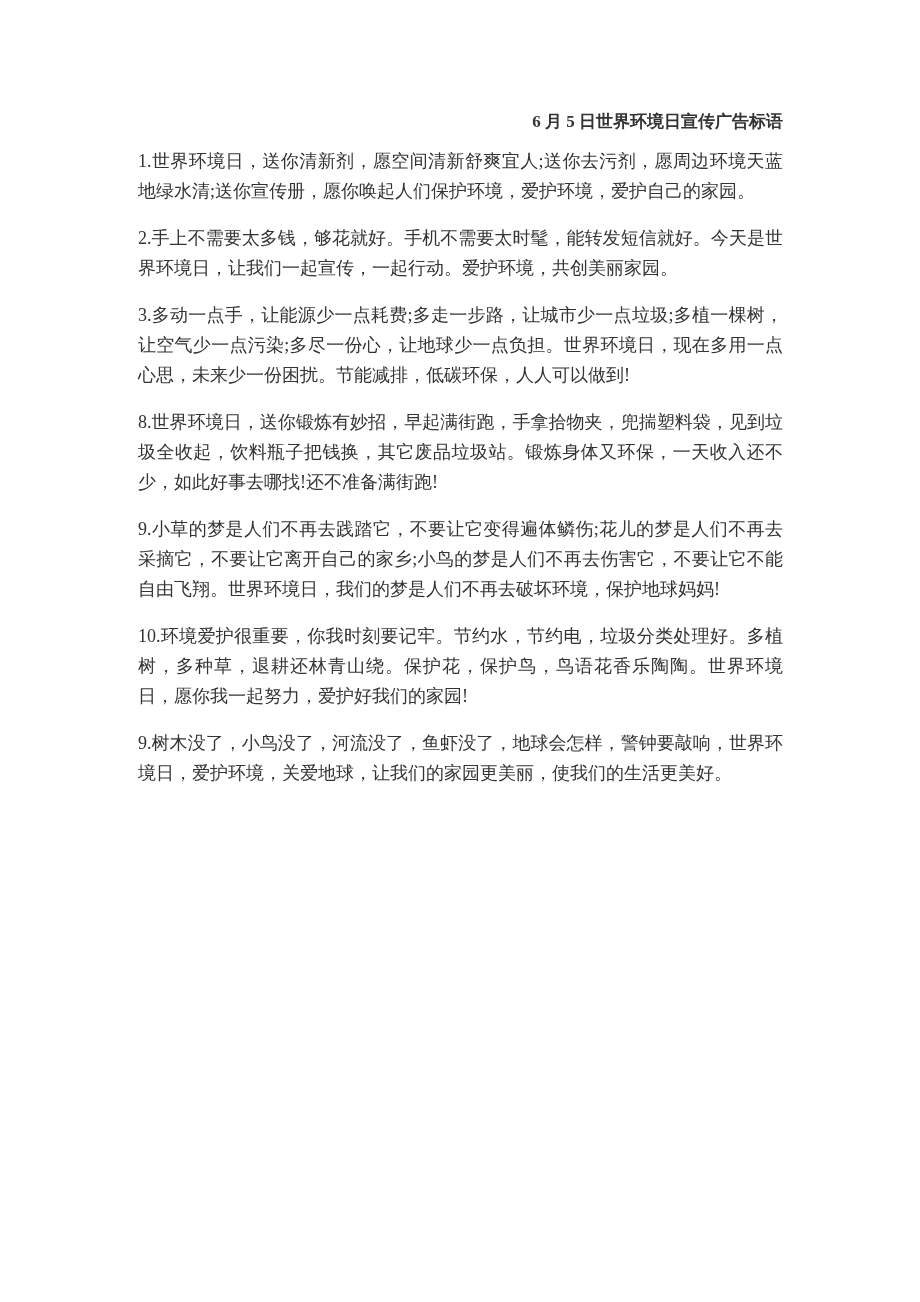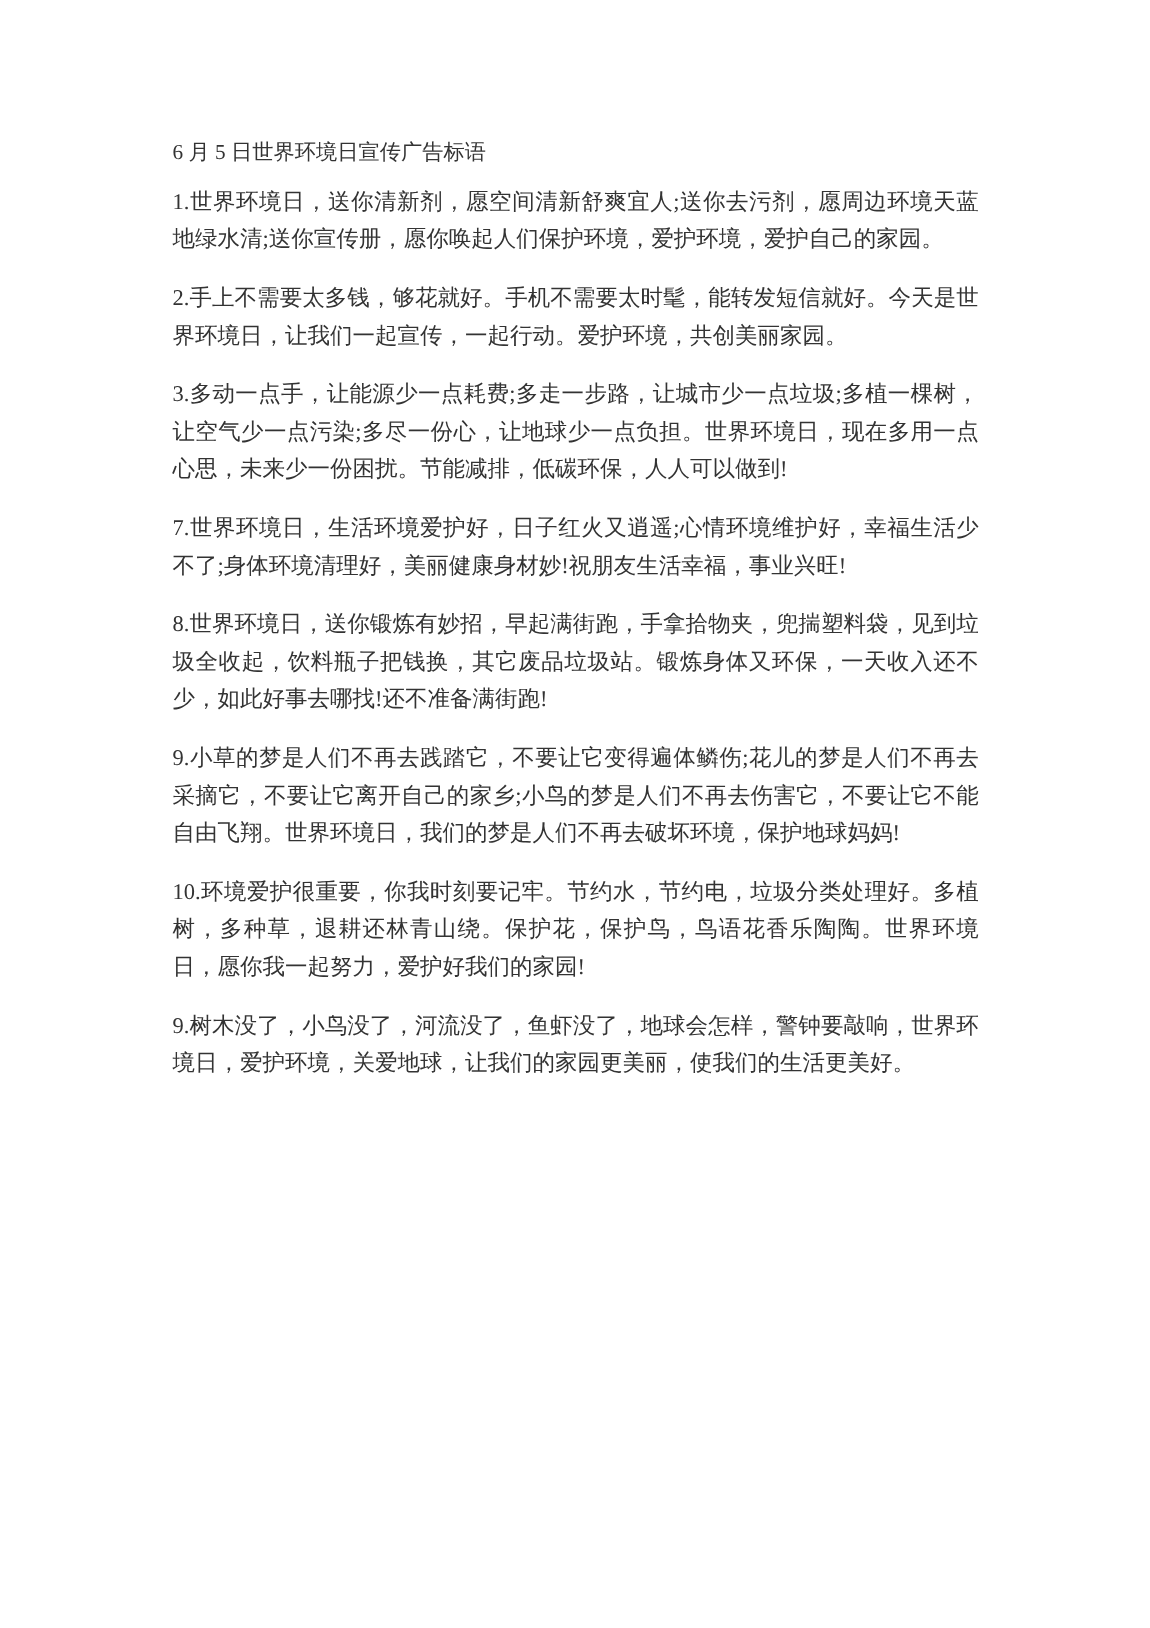--- a/index.html
+++ b/index.html
@@ -18,39 +18,38 @@
     margin: 0 auto;
     background: var(--page-bg);
     padding: 107px 137px 0 138px;
     overflow: hidden;
     font-family: "Liberation Serif", "DejaVu Serif", serif;
     color: var(--text-color);
   }
   .doc-title {
     font-size: 17px;
     line-height: 30px;
-    font-weight: 400;
-    text-align: left;
+    font-weight: 700;
+    text-align: right;
     margin: 0 0 9px 0;
   }
   .slogan {
     font-size: 18px;
     line-height: 30px;
     margin: 0 0 17px 0;
     text-align: justify;
     word-break: break-all;
   }
 </style>
 </head>
 <body>
 
 <div class="page">
   <h1 class="doc-title">6 月 5 日世界环境日宣传广告标语</h1>
 
   <p class="slogan">1.世界环境日，送你清新剂，愿空间清新舒爽宜人;送你去污剂，愿周边环境天蓝地绿水清;送你宣传册，愿你唤起人们保护环境，爱护环境，爱护自己的家园。</p>
   <p class="slogan">2.手上不需要太多钱，够花就好。手机不需要太时髦，能转发短信就好。今天是世界环境日，让我们一起宣传，一起行动。爱护环境，共创美丽家园。</p>
   <p class="slogan">3.多动一点手，让能源少一点耗费;多走一步路，让城市少一点垃圾;多植一棵树，让空气少一点污染;多尽一份心，让地球少一点负担。世界环境日，现在多用一点心思，未来少一份困扰。节能减排，低碳环保，人人可以做到!</p>
-  <p class="slogan">7.世界环境日，生活环境爱护好，日子红火又逍遥;心情环境维护好，幸福生活少不了;身体环境清理好，美丽健康身材妙!祝朋友生活幸福，事业兴旺!</p>
   <p class="slogan">8.世界环境日，送你锻炼有妙招，早起满街跑，手拿拾物夹，兜揣塑料袋，见到垃圾全收起，饮料瓶子把钱换，其它废品垃圾站。锻炼身体又环保，一天收入还不少，如此好事去哪找!还不准备满街跑!</p>
   <p class="slogan">9.小草的梦是人们不再去践踏它，不要让它变得遍体鳞伤;花儿的梦是人们不再去采摘它，不要让它离开自己的家乡;小鸟的梦是人们不再去伤害它，不要让它不能自由飞翔。世界环境日，我们的梦是人们不再去破坏环境，保护地球妈妈!</p>
   <p class="slogan">10.环境爱护很重要，你我时刻要记牢。节约水，节约电，垃圾分类处理好。多植树，多种草，退耕还林青山绕。保护花，保护鸟，鸟语花香乐陶陶。世界环境日，愿你我一起努力，爱护好我们的家园!</p>
   <p class="slogan">9.树木没了，小鸟没了，河流没了，鱼虾没了，地球会怎样，警钟要敲响，世界环境日，爱护环境，关爱地球，让我们的家园更美丽，使我们的生活更美好。</p>
 </div>
 
 </body></html>

